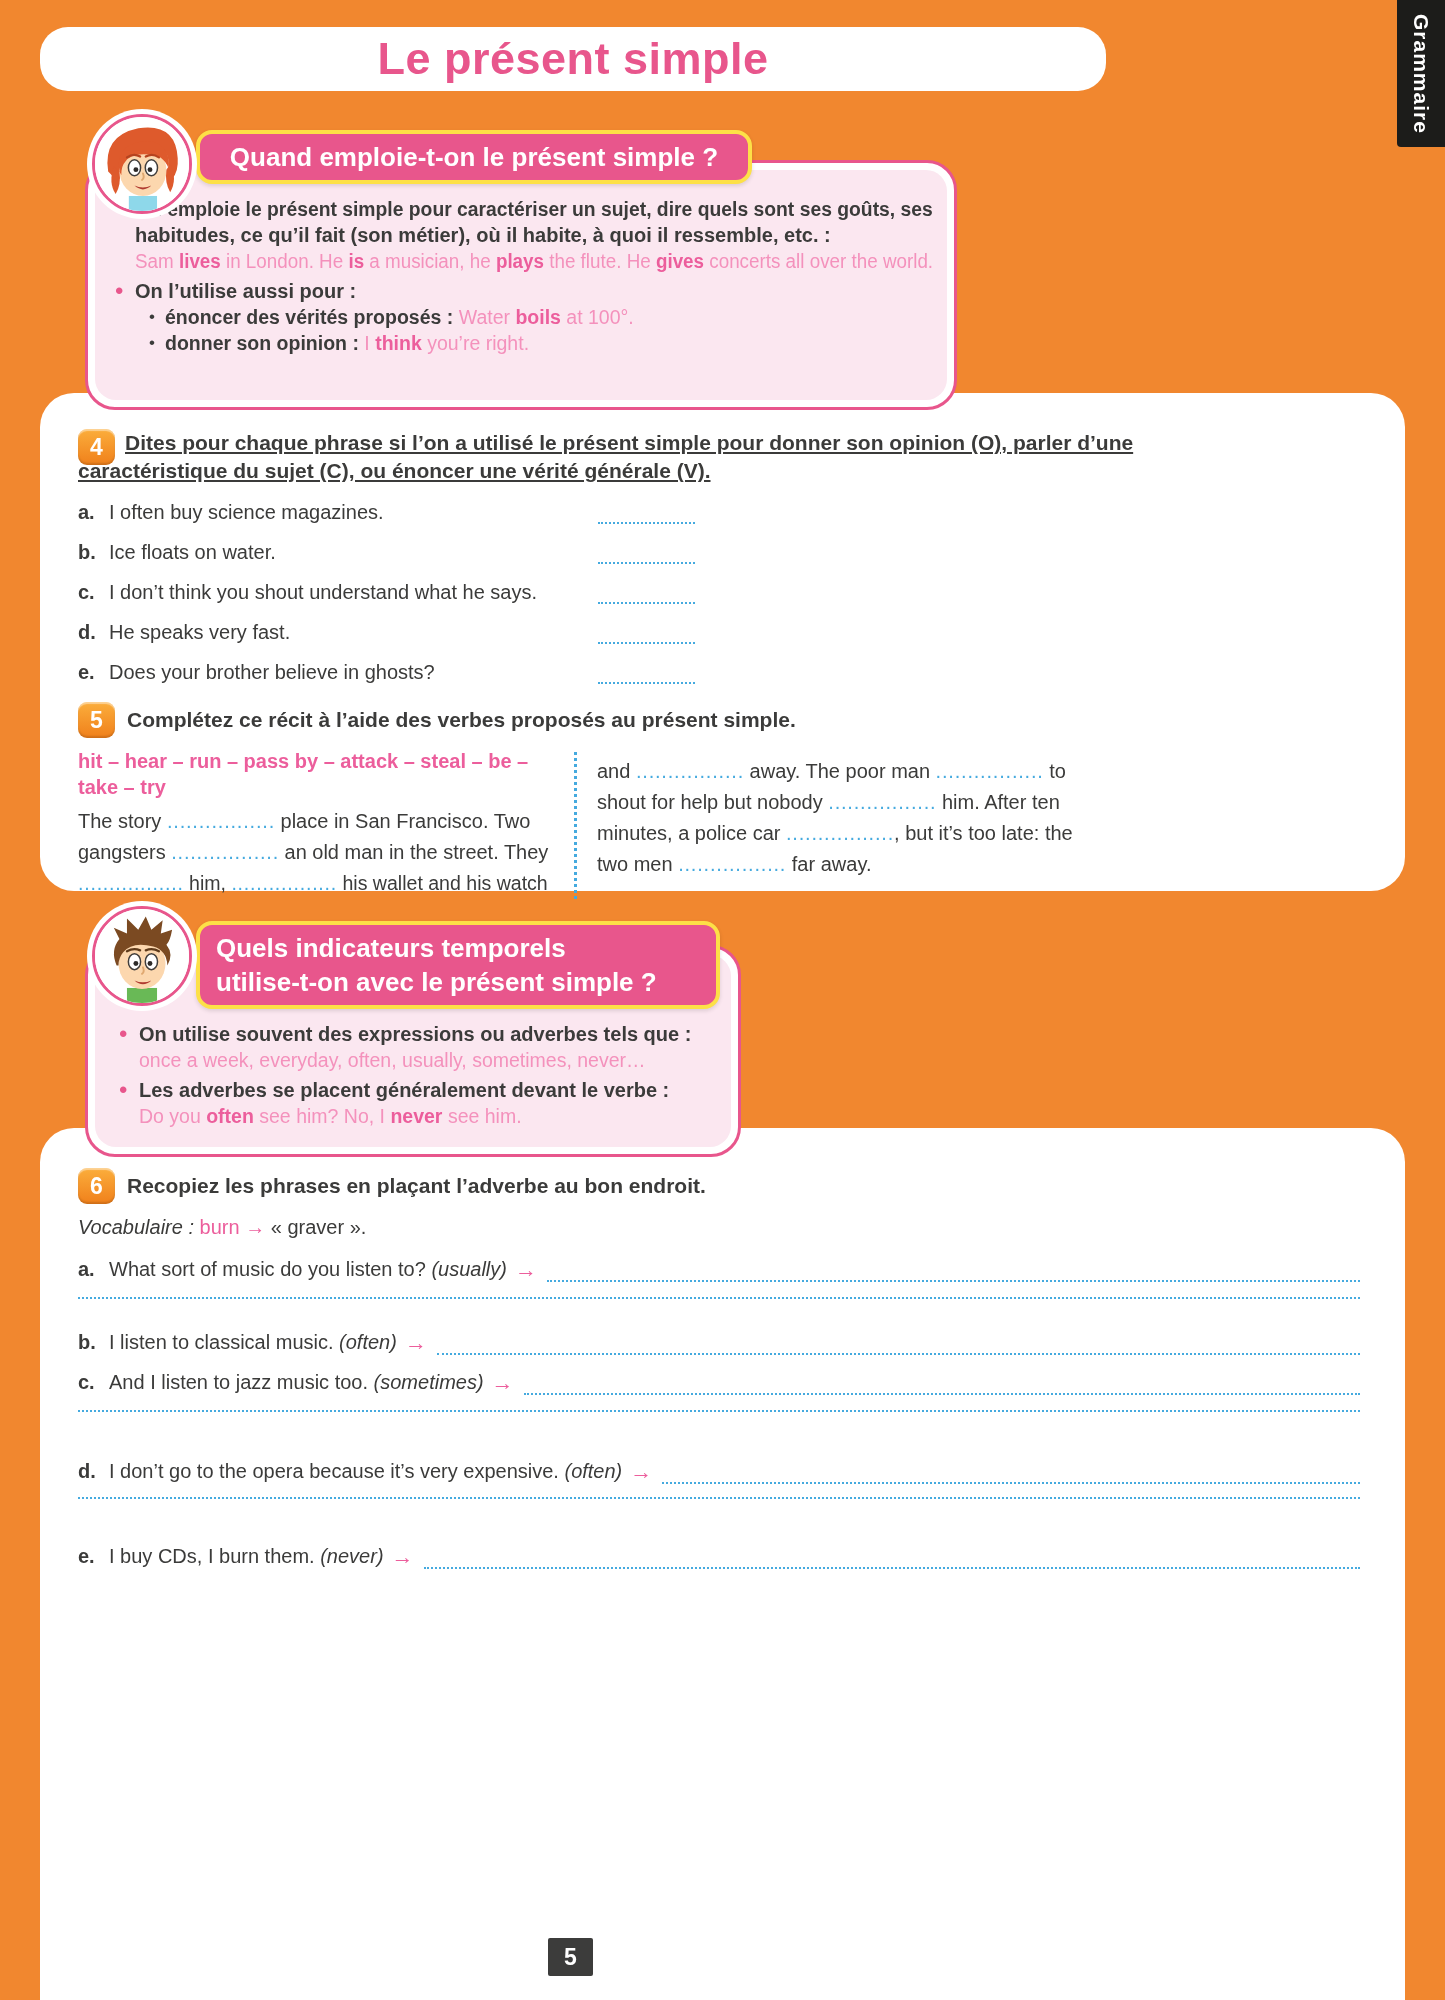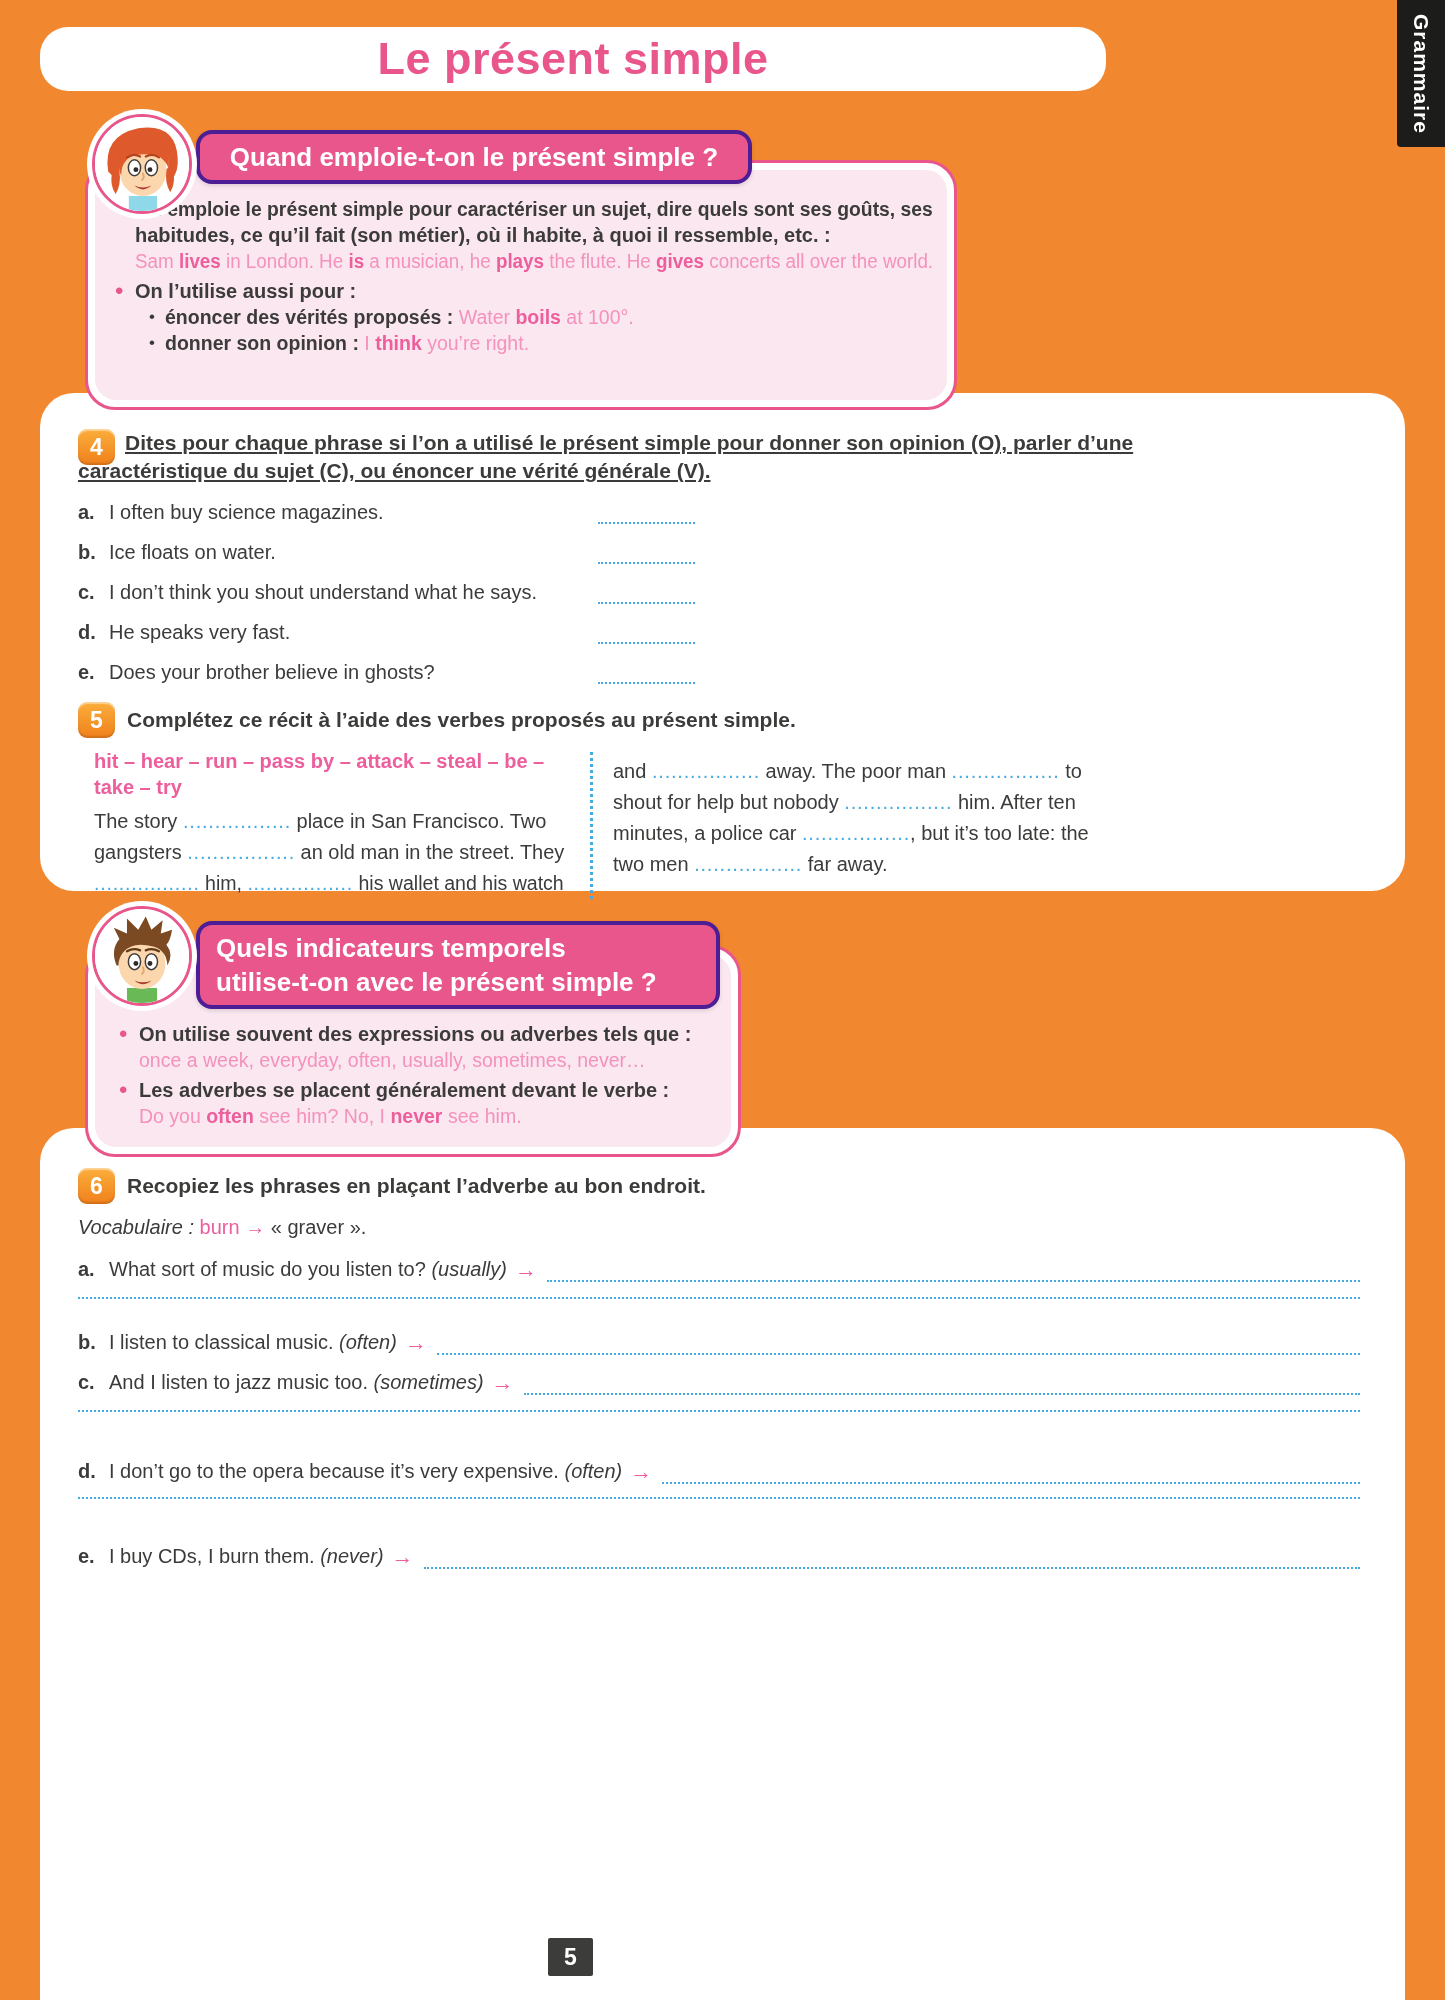--- a/index.html
+++ b/index.html
@@ -20,21 +20,21 @@
   .card1 { top:393px; height:498px; border-radius:34px; padding:36px 45px 0 38px; }
   .card2 { top:1128px; height:872px; border-radius:34px 34px 0 0; padding:40px 45px 0 38px; }
 
   
   .pbox { position:absolute; background:#fff; border:3px solid #E8568C; border-radius:30px; padding:7px; z-index:3; }
   .pbox1 { left:85px; top:160px; width:872px; height:250px; }
   .pbox2 { left:85px; top:945px; width:656px; height:212px; }
   .pbox-inner { background:#FBE7F0; border-radius:21px; height:100%; padding:26px 14px 0 20px; }
   .pbox2 .pbox-inner { padding:66px 12px 0 24px; }
 
-  .banner { position:absolute; background:#E8568C; border:4px solid #4c1d95; border-radius:16px; color:#fff; z-index:5; display:flex; flex-direction:column; justify-content:center; box-shadow:0 2px 4px rgba(0,0,0,.12); }
+  .banner { position:absolute; background:#E8568C; border:4px solid #fde047; border-radius:16px; color:#fff; z-index:5; display:flex; flex-direction:column; justify-content:center; box-shadow:0 2px 4px rgba(0,0,0,.12); }
   .banner1 { left:196px; top:130px; width:556px; height:54px; align-items:center; }
   .banner2 { left:196px; top:921px; width:524px; height:88px; padding-left:16px; }
   .banner-line { font-weight:bold; font-size:26px; line-height:34px; }
 
   .avatar { position:absolute; width:100px; height:100px; border-radius:50%; background:#fff; border:3px solid #E8568C; box-shadow:0 0 0 5px #fff; z-index:6; overflow:hidden; }
   .avatar1 { left:92px; top:114px; }
   .avatar2 { left:92px; top:906px; }
   .avatar svg { width:100%; height:100%; display:block; }
 
   .brow { display:flex; margin-bottom:4px; }
@@ -71,21 +71,21 @@
 
   .ex4-list { margin-top:16px; }
   .ex4-row { display:flex; align-items:flex-end; margin-bottom:17px; font-size:20px; line-height:23px; }
   .lbl { font-weight:bold; flex:none; width:31px; }
   .ex4-row .txt { flex:none; width:489px; }
   .ans-blank { flex:none; width:97px; height:19px; border-bottom:2.5px dotted #45AADF; }
 
   .ex-header { display:flex; align-items:center; gap:12px; }
   .ex5-header { margin-top:18px; }
   .ex5-body { margin-top:10px; display:flex; align-items:flex-start; }
-  .ex5-left { width:470px; flex:none;margin-left:16px; }
+  .ex5-left { width:470px; flex:none; }
   .word-bank { color:#EC5E9C; font-weight:bold; font-size:20px; line-height:26px; }
   .word-bank-block { margin-bottom:6px; }
   .story-line { font-size:20px; line-height:31px; }
   .ex5-divider { border-left:3px dotted #45AADF; align-self:stretch; margin:4px 20px 0 26px; }
   .ex5-right { width:508px; flex:none;margin-top:8px; }
 
   .vocab { margin-top:10px; font-size:20px; line-height:26px; }
   .ex6-row { display:flex; align-items:flex-end; font-size:20px; line-height:26px; }
   .ex6-row .txt { flex:none; }
   .ex6-row .arrow { flex:none; font-size:22px; line-height:25px; margin:0 4px 0 8px; }

